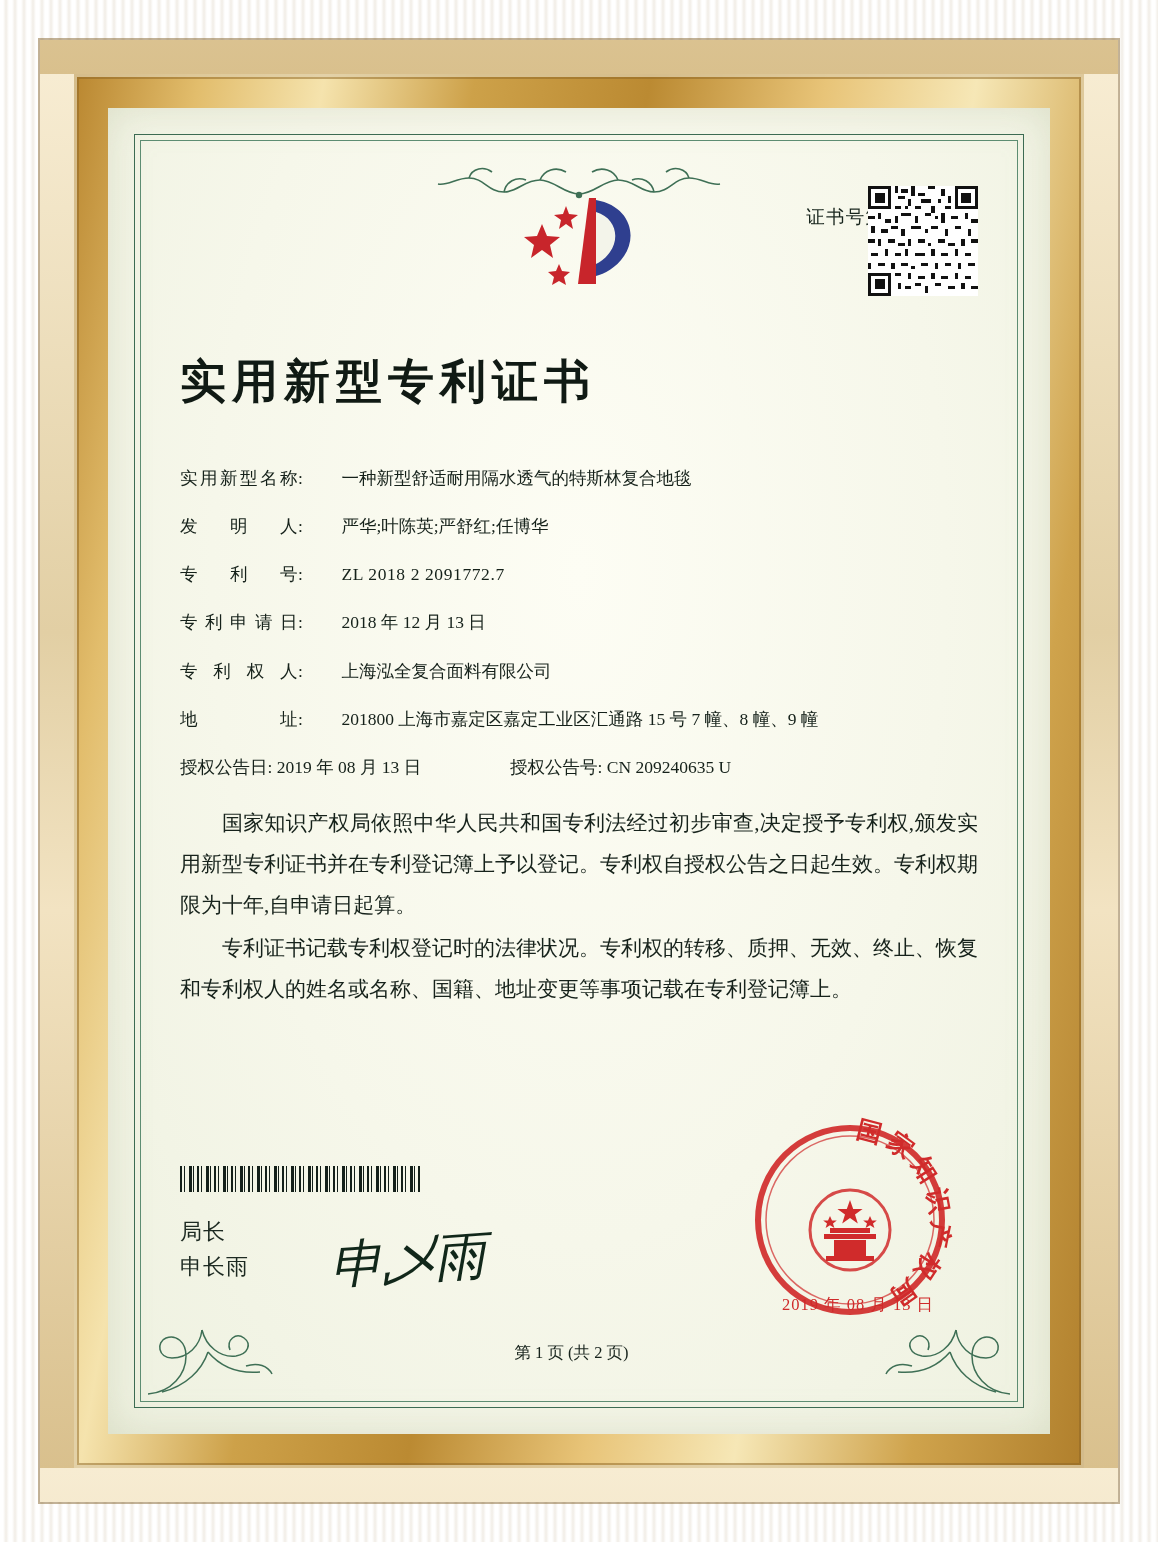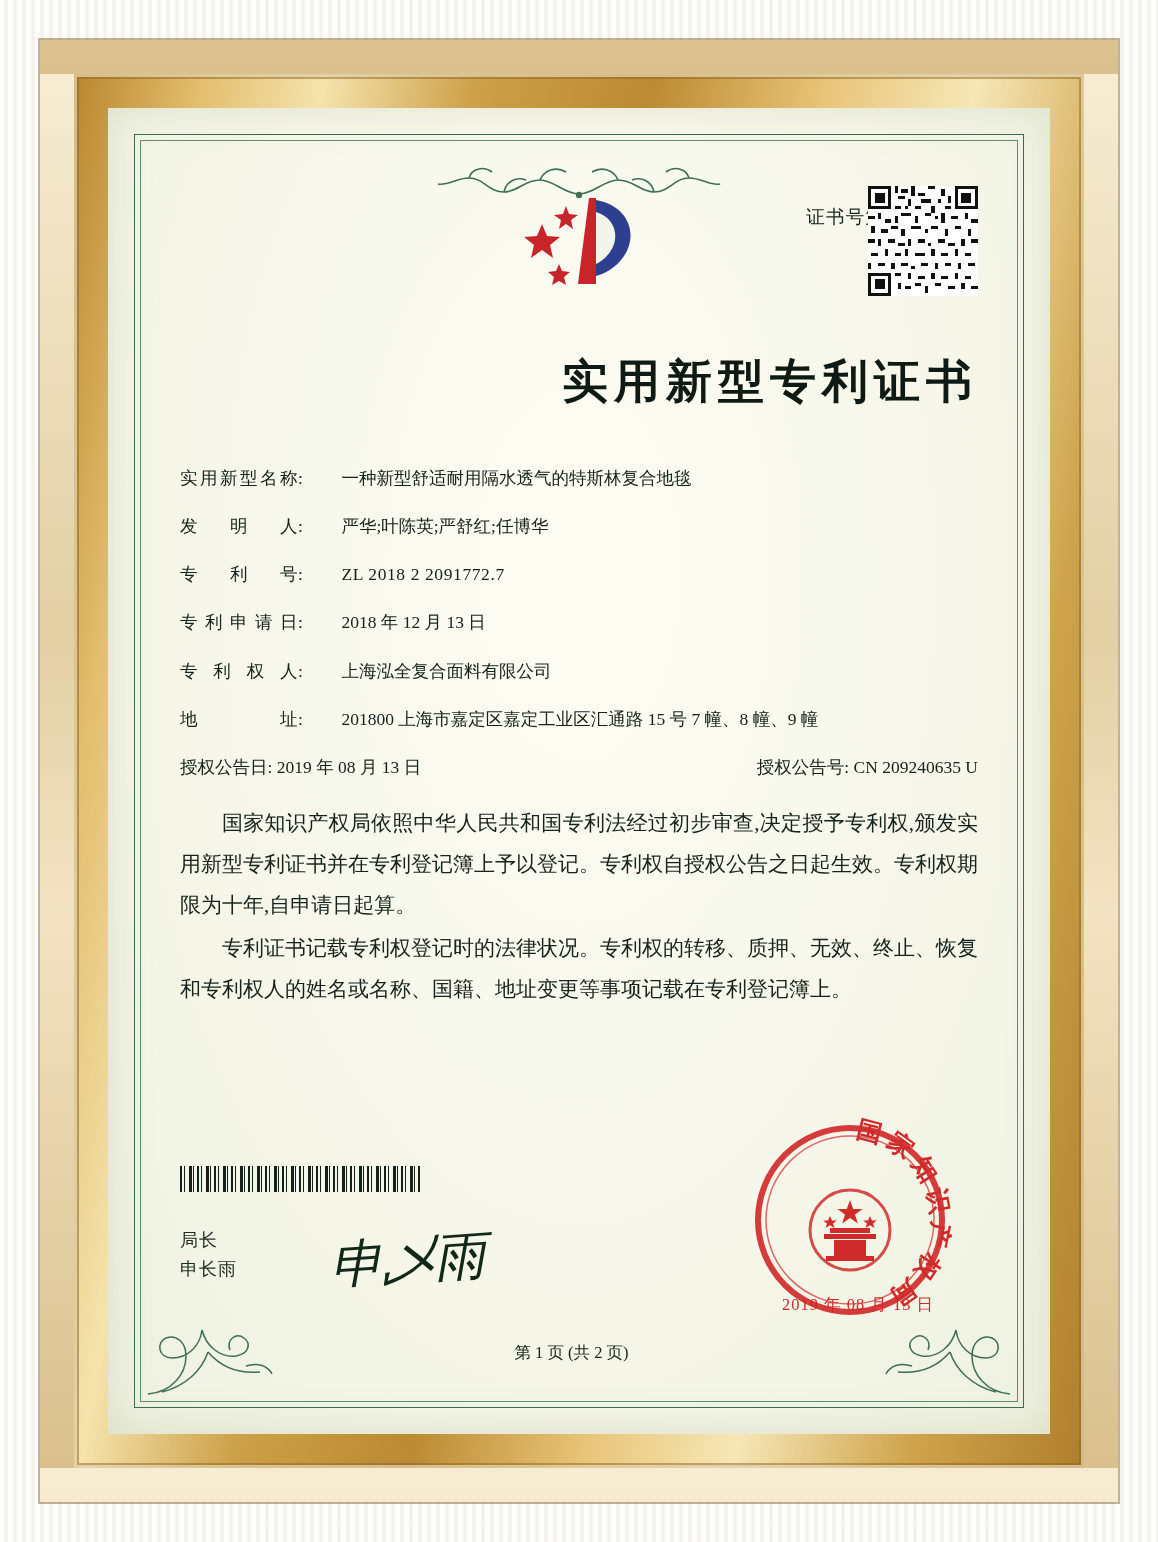--- a/index.html
+++ b/index.html
@@ -157,21 +157,21 @@
 
   .qr {
     position: absolute;
     right: 0;
     top: -18px;
     width: 110px;
     height: 110px;
   }
 
   .title {
-    text-align: right;
+    text-align: left;
     margin-top: 122px;
     font-size: 46px;
     font-weight: bold;
     letter-spacing: 6px;
     color: #101a14;
     font-family: "DejaVu Sans", "Liberation Sans", sans-serif;
   }
 
   .fields {
     margin-top: 52px;
@@ -201,21 +201,21 @@
     margin-left: 36px;
   }
   .f-value.mono-ish {
     font-family: "Liberation Serif", serif;
     letter-spacing: 0.6px;
   }
   .pub-row {
     display: flex;
   }
   .pub-left { width: 330px; }
-  .pub-right { flex: 1; text-align: right; }
+  .pub-right { flex: 1; }
 
   .para {
     margin-top: 22px;
     font-size: 21px;
     line-height: 1.95;
     text-align: justify;
     color: #16221b;
   }
   .para p { margin: 0 0 0 0; text-indent: 2em; }
   .para p + p { margin-top: 2px; }
@@ -232,21 +232,21 @@
       #14201a 0 2px, transparent 2px 4px,
       #14201a 4px 5px, transparent 5px 9px,
       #14201a 9px 12px, transparent 12px 13px,
       #14201a 13px 14px, transparent 14px 17px);
   }
 
   .signature-block {
     position: absolute;
     left: 0;
     bottom: 104px;
-    font-size: 18px;
+    font-size: 22px;
     line-height: 1.6;
     letter-spacing: 1px;
   }
   .sig-script {
     position: absolute;
     left: 150px;
     bottom: 92px;
     font-size: 52px;
     font-family: "DejaVu Serif", serif;
     font-style: italic;

